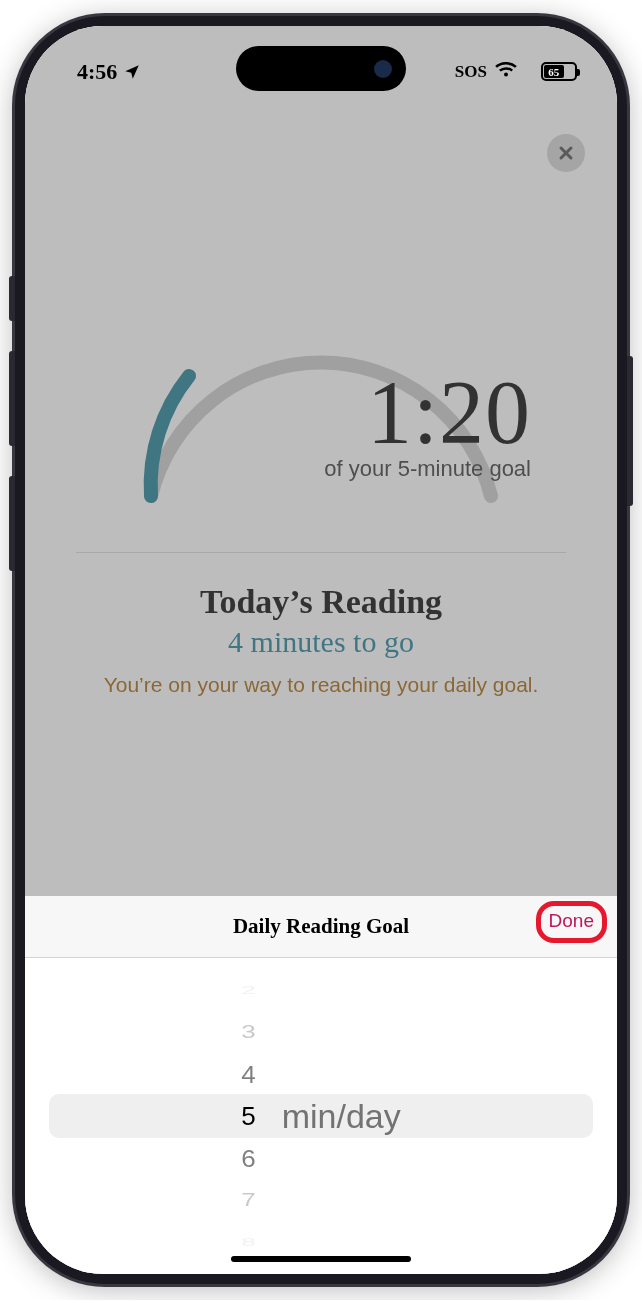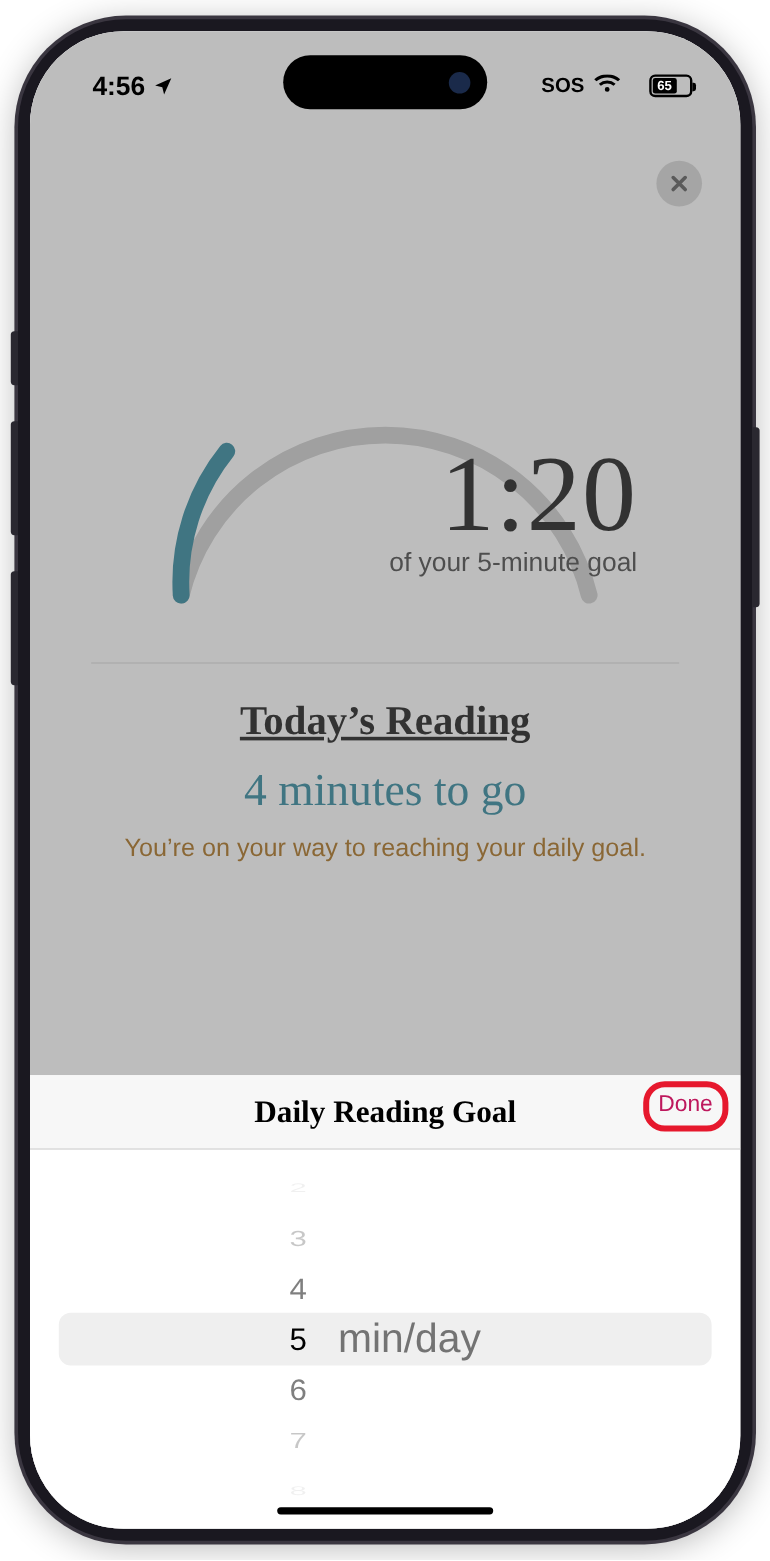--- a/index.html
+++ b/index.html
@@ -81,21 +81,21 @@
   }
   
   .status-bar {
     position: absolute;
     top: 0; left: 0; right: 0;
     height: 70px;
     display: flex;
     justify-content: space-between;
     align-items: center;
     padding: 22px 40px 0 52px;
-    font-family: Liberation Sans, sans-serif;
+    font-family: Liberation Serif, serif;
     z-index: 40;
   }
   .status-left {
     display: flex;
     align-items: center;
     gap: 6px;
     font-weight: 600;
     font-size: 22px;
   }
   .status-right {
@@ -188,27 +188,26 @@
   .divider {
     width: 490px;
     height: 1px;
     background: rgba(0,0,0,0.15);
     margin: 36px 0 30px;
   }
   .today-heading {
     font-family: Georgia, serif;
     font-size: 34px;
     font-weight: 700;
-    text-decoration: underline;
   }
   .minutes-to-go {
     font-family: Georgia, serif;
-    font-size: 38px;
+    font-size: 30px;
     color: #1a7b92;
-    margin-top: 16px;
+    margin-top: 4px;
   }
   .encourage {
     font-family: -apple-system, sans-serif;
     font-size: 21px;
     color: #a16207;
     margin-top: 14px;
   }
   
   .sheet {
     position: absolute;
@@ -224,21 +223,21 @@
     height: 62px;
     border-bottom: 1px solid #d3d3d3;
     background: #f7f7f7;
     display: flex;
     align-items: center;
     justify-content: center;
   }
   .sheet-title {
     font-family: Georgia, serif;
     font-weight: 700;
-    font-size: 26px;
+    font-size: 21px;
   }
   .done-highlight {
     position: absolute;
     right: 10px;
     top: 5px;
     border: 5px solid #e6182d;
     border-radius: 18px;
     padding: 4px 8px 6px 8px;
   }
   .done-btn {

